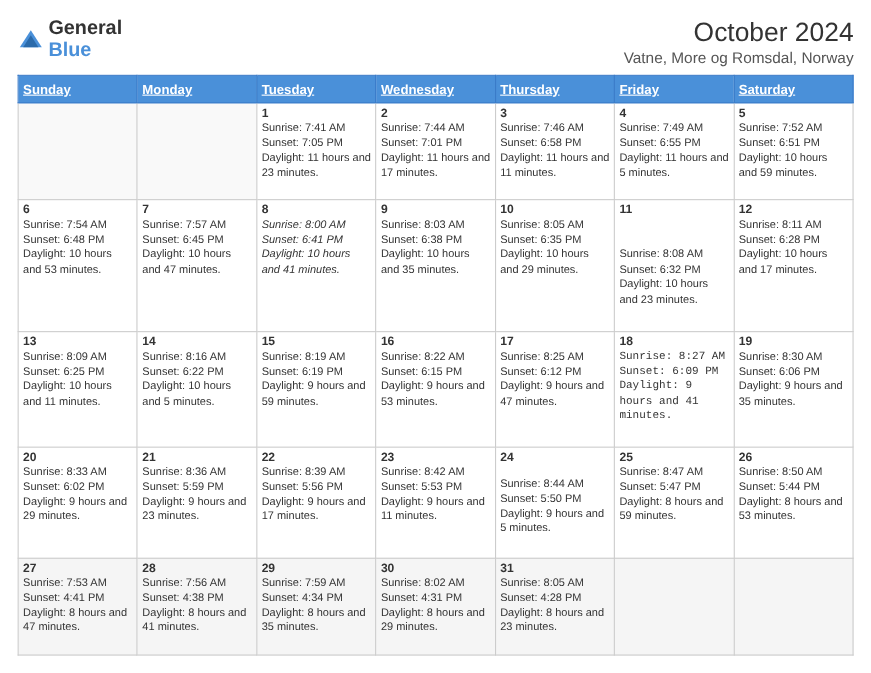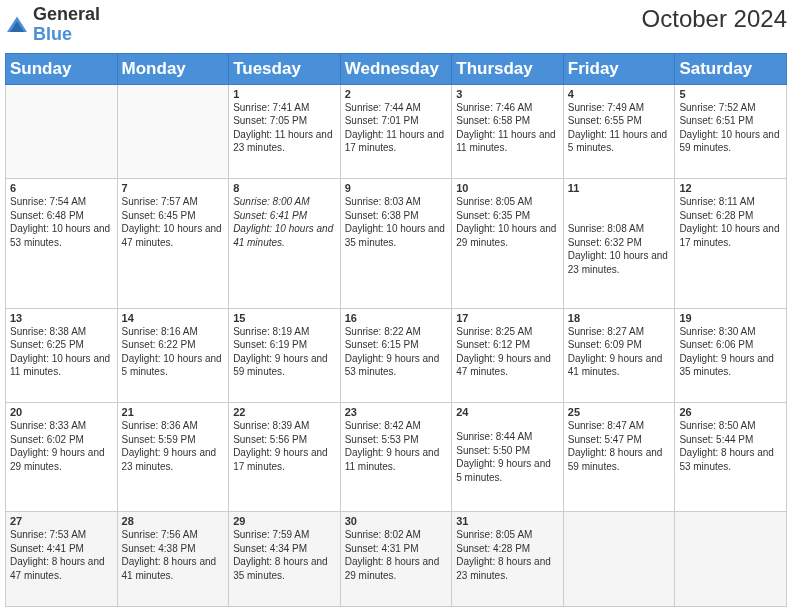--- a/index.html
+++ b/index.html
@@ -6,21 +6,21 @@
     body {
       width: 792px;
       height: 612px;
       font-family: Arial, sans-serif;
       background: #fff;
       overflow: hidden;
     }
     .page {
       width: 792px;
       height: 612px;
-      padding: 5px;
+      padding: 16px;
       display: flex;
       flex-direction: column;
     }
     .header {
       display: flex;
       justify-content: space-between;
       align-items: flex-start;
       margin-bottom: 8px;
     }
     .logo {
@@ -53,25 +53,26 @@
     .calendar {
       flex: 1;
       border: 1px solid #ccc;
       border-collapse: collapse;
       width: 100%;
       table-layout: fixed;
     }
     .calendar th {
       background: #4a90d9;
       color: #fff;
-      font-size: 17px;
+      font-size: 12px;
       font-weight: bold;
       padding: 5px 4px;
       text-align: left;
       border: 1px solid #3a7bc8;
+      text-decoration: underline;
     }
     .calendar td {
       border: 1px solid #ccc;
       vertical-align: top;
       padding: 3px 4px;
       font-size: 9px;
       color: #333;
       background: #fff;
       width: calc(100%/7);
     }
@@ -102,20 +103,21 @@
         <polygon points="15,2 28,22 2,22" fill="#4a90d9"></polygon>
         <polygon points="15,8 24,22 6,22" fill="#2a6aaa"></polygon>
       </svg>
       <div class="logo-text">
         <div>General</div>
         <div style="color:#4a90d9;">Blue</div>
       </div>
     </div>
     <div class="title-block">
       <div class="month-title">October 2024</div>
+      <div class="subtitle">Vatne, More og Romsdal, Norway</div>
     </div>
   </div>
 
   <table class="calendar">
     <thead>
       <tr>
 
       <th>Sunday</th>
           <th>Monday</th>
           <th>Tuesday</th>
@@ -200,21 +202,21 @@
           <td>
             <div class="day-num">12</div>
             <div class="day-info" style="white-space: pre-line;">Sunrise: 8:11 AM
 Sunset: 6:28 PM
 Daylight: 10 hours and 17 minutes.</div>
           </td>
         </tr>
         <tr>
           <td>
             <div class="day-num">13</div>
-            <div class="day-info" style="white-space: pre-line;">Sunrise: 8:38 AM
+            <div class="day-info" style="white-space: pre-line;">Sunrise: 8:09 AM
 Sunset: 6:25 PM
 Daylight: 10 hours and 11 minutes.</div>
           </td>
           <td>
             <div class="day-num">14</div>
             <div class="day-info" style="white-space: pre-line;">Sunrise: 8:16 AM
 Sunset: 6:22 PM
 Daylight: 10 hours and 5 minutes.</div>
           </td>
           <td>
@@ -230,21 +232,21 @@
 Daylight: 9 hours and 53 minutes.</div>
           </td>
           <td>
             <div class="day-num">17</div>
             <div class="day-info" style="white-space: pre-line;">Sunrise: 8:25 AM
 Sunset: 6:12 PM
 Daylight: 9 hours and 47 minutes.</div>
           </td>
           <td>
             <div class="day-num">18</div>
-            <div class="day-info" style="white-space: pre-line;">Sunrise: 8:27 AM
+            <div class="day-info" style="white-space: pre-line; font-family: Liberation Mono, monospace;">Sunrise: 8:27 AM
 Sunset: 6:09 PM
 Daylight: 9 hours and 41 minutes.</div>
           </td>
           <td>
             <div class="day-num">19</div>
             <div class="day-info" style="white-space: pre-line;">Sunrise: 8:30 AM
 Sunset: 6:06 PM
 Daylight: 9 hours and 35 minutes.</div>
           </td>
         </tr>

